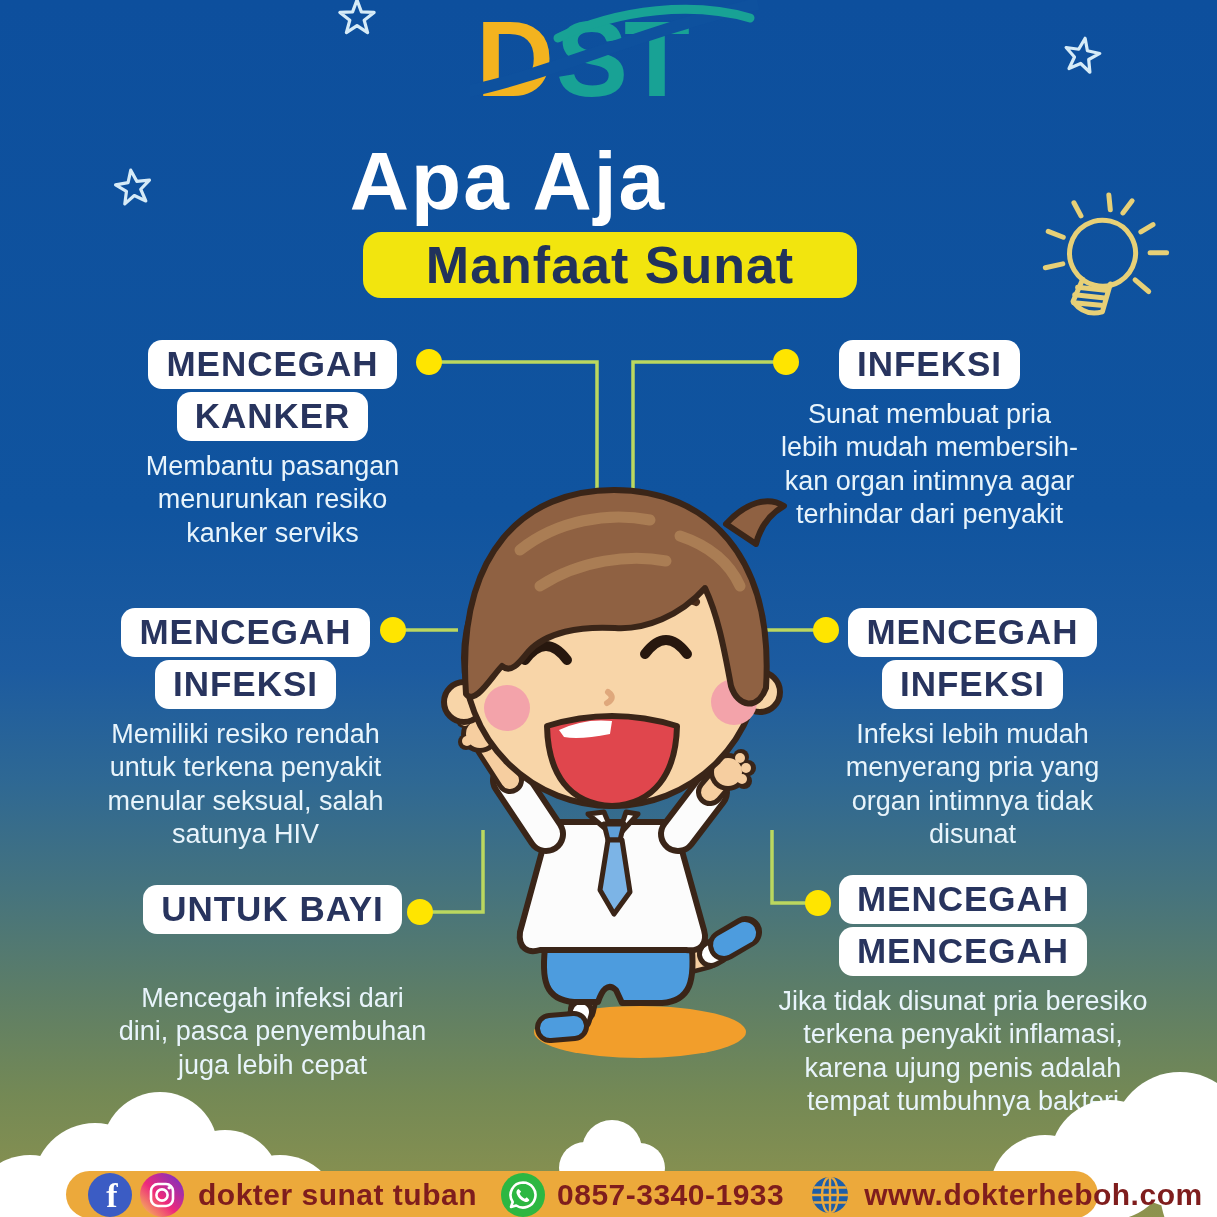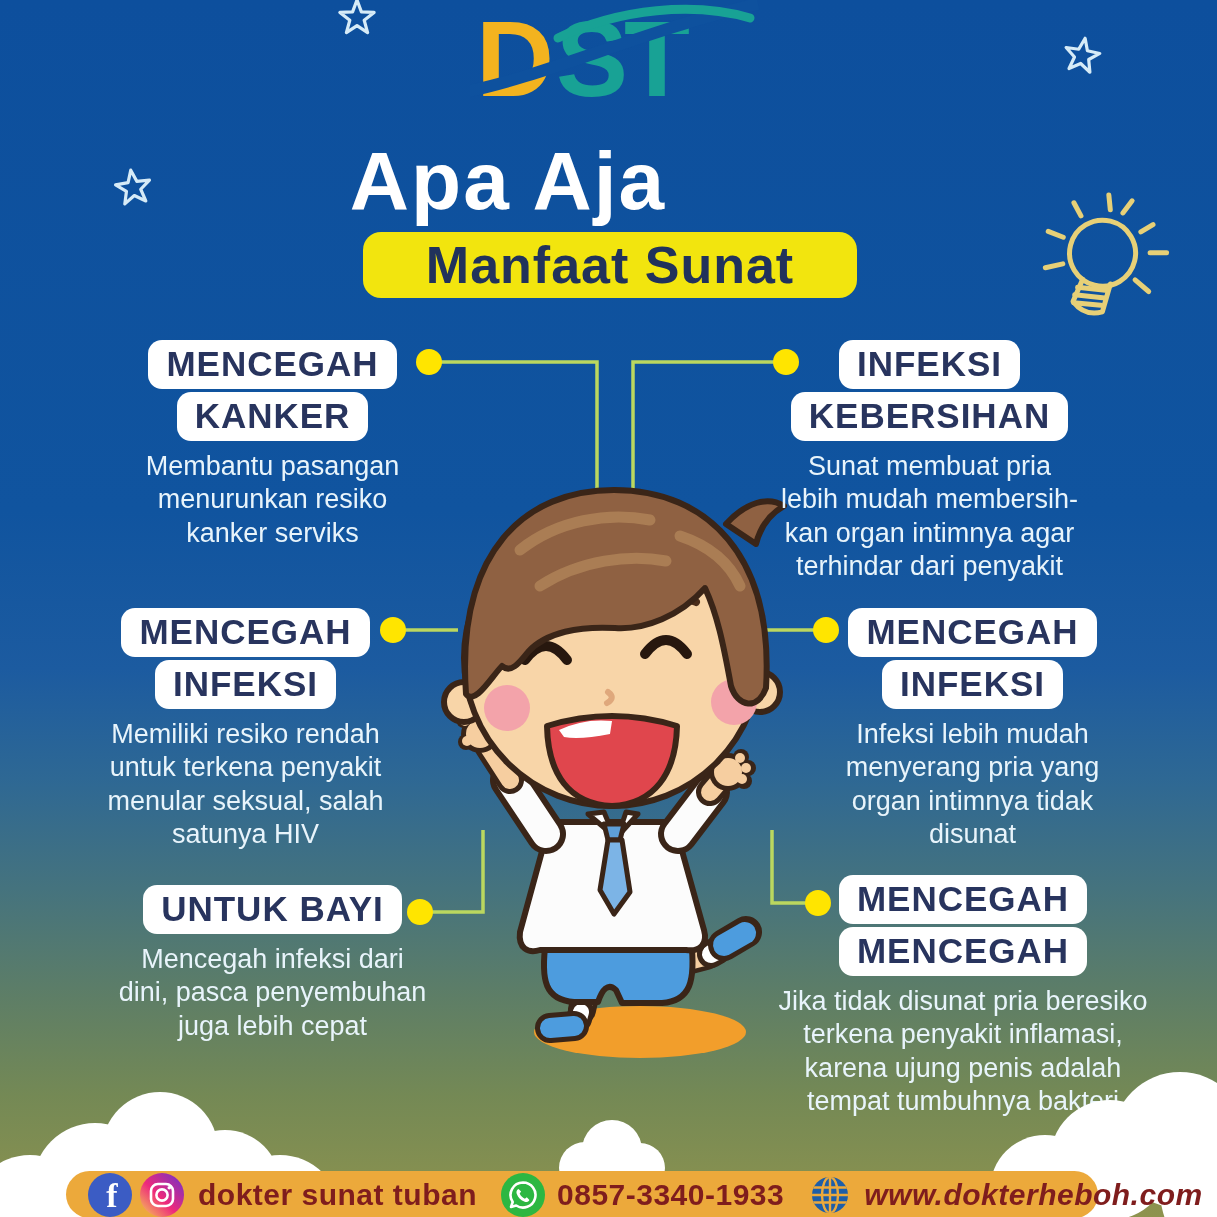--- a/index.html
+++ b/index.html
@@ -22,38 +22,38 @@
   
   .benefit{display:flex;flex-direction:column;align-items:center;z-index:5;text-align:center;}
   .pill{display:inline-block;background:#fff;color:#28345E;font-weight:bold;
     font-size:35px;letter-spacing:1px;line-height:40px;padding:4px 18px 5px;
     border-radius:14px;margin-bottom:3px;white-space:nowrap;}
   .body{margin:6px 0 0;color:#E8F4FB;font-size:27px;line-height:1.24;white-space:pre-line;text-align:center;}
   .s1{left:105px;top:340px;width:335px;}
   .s2{left:757px;top:340px;width:345px;}
   .s3{left:78px;top:608px;width:335px;}
   .s4{left:805px;top:608px;width:335px;}
-  .s5{left:105px;top:885px;width:335px;}
+  .s5{left:105px;top:885px;width:335px;gap:39px;}
   .s6{left:743px;top:875px;width:440px;}
   
   .connectors,.clouds{left:0;top:0;pointer-events:none;}
   .connectors{z-index:2;}
   .boy{left:428px;top:462px;z-index:3;}
   .clouds{z-index:5;}
   .stars{z-index:1;}
   .bulb{left:1035px;top:190px;z-index:1;}
   
   .footer-bar{left:66px;top:1171px;width:1032px;height:47px;z-index:6;
     background:#ECA93B;border-radius:26px;display:flex;align-items:center;
     padding:0 0 0 22px;box-sizing:border-box;}
   .f-icon{flex:0 0 auto;}
   .f-text{color:#7f1d1d;font-weight:bold;font-size:30px;letter-spacing:0.5px;white-space:nowrap;}
   .handle{margin:0 24px 0 14px;}
   .phone{margin:0 24px 0 12px;color:#7f1d1d;}
-  .web{margin:0 0 0 12px;font-style:italic;}
+  .web{margin:0 0 0 12px;}
   .ig-m{margin-left:8px;}
 </style>
 </head>
 <body>
 
 <div class="poster">
 
   <svg class="abs stars" width="1217" height="260">
     <defs>
       <polygon id="star" points="20,2 24.4,13.9 37.1,14.4 27.2,22.3 30.6,34.6 20,27.6 9.4,34.6 12.8,22.3 2.9,14.4 15.6,13.9" fill="none" stroke="#D6EBF7" stroke-width="3.2" stroke-linejoin="round"></polygon>
@@ -119,21 +119,20 @@
   <section class="abs benefit s1">
     <div class="pill">MENCEGAH</div>
     <div class="pill">KANKER</div>
     <p class="body">Membantu pasangan
 menurunkan resiko
 kanker serviks</p>
   </section>
 
   <section class="abs benefit s2">
     <div class="pill">INFEKSI</div>
-    <div class="pill">KEBERSIHAN</div>
     <p class="body">Sunat membuat pria
 lebih mudah membersih-
 kan organ intimnya agar
 terhindar dari penyakit</p>
   </section>
 
   <section class="abs benefit s3">
     <div class="pill">MENCEGAH</div>
     <div class="pill">INFEKSI</div>
     <p class="body">Memiliki resiko rendah

